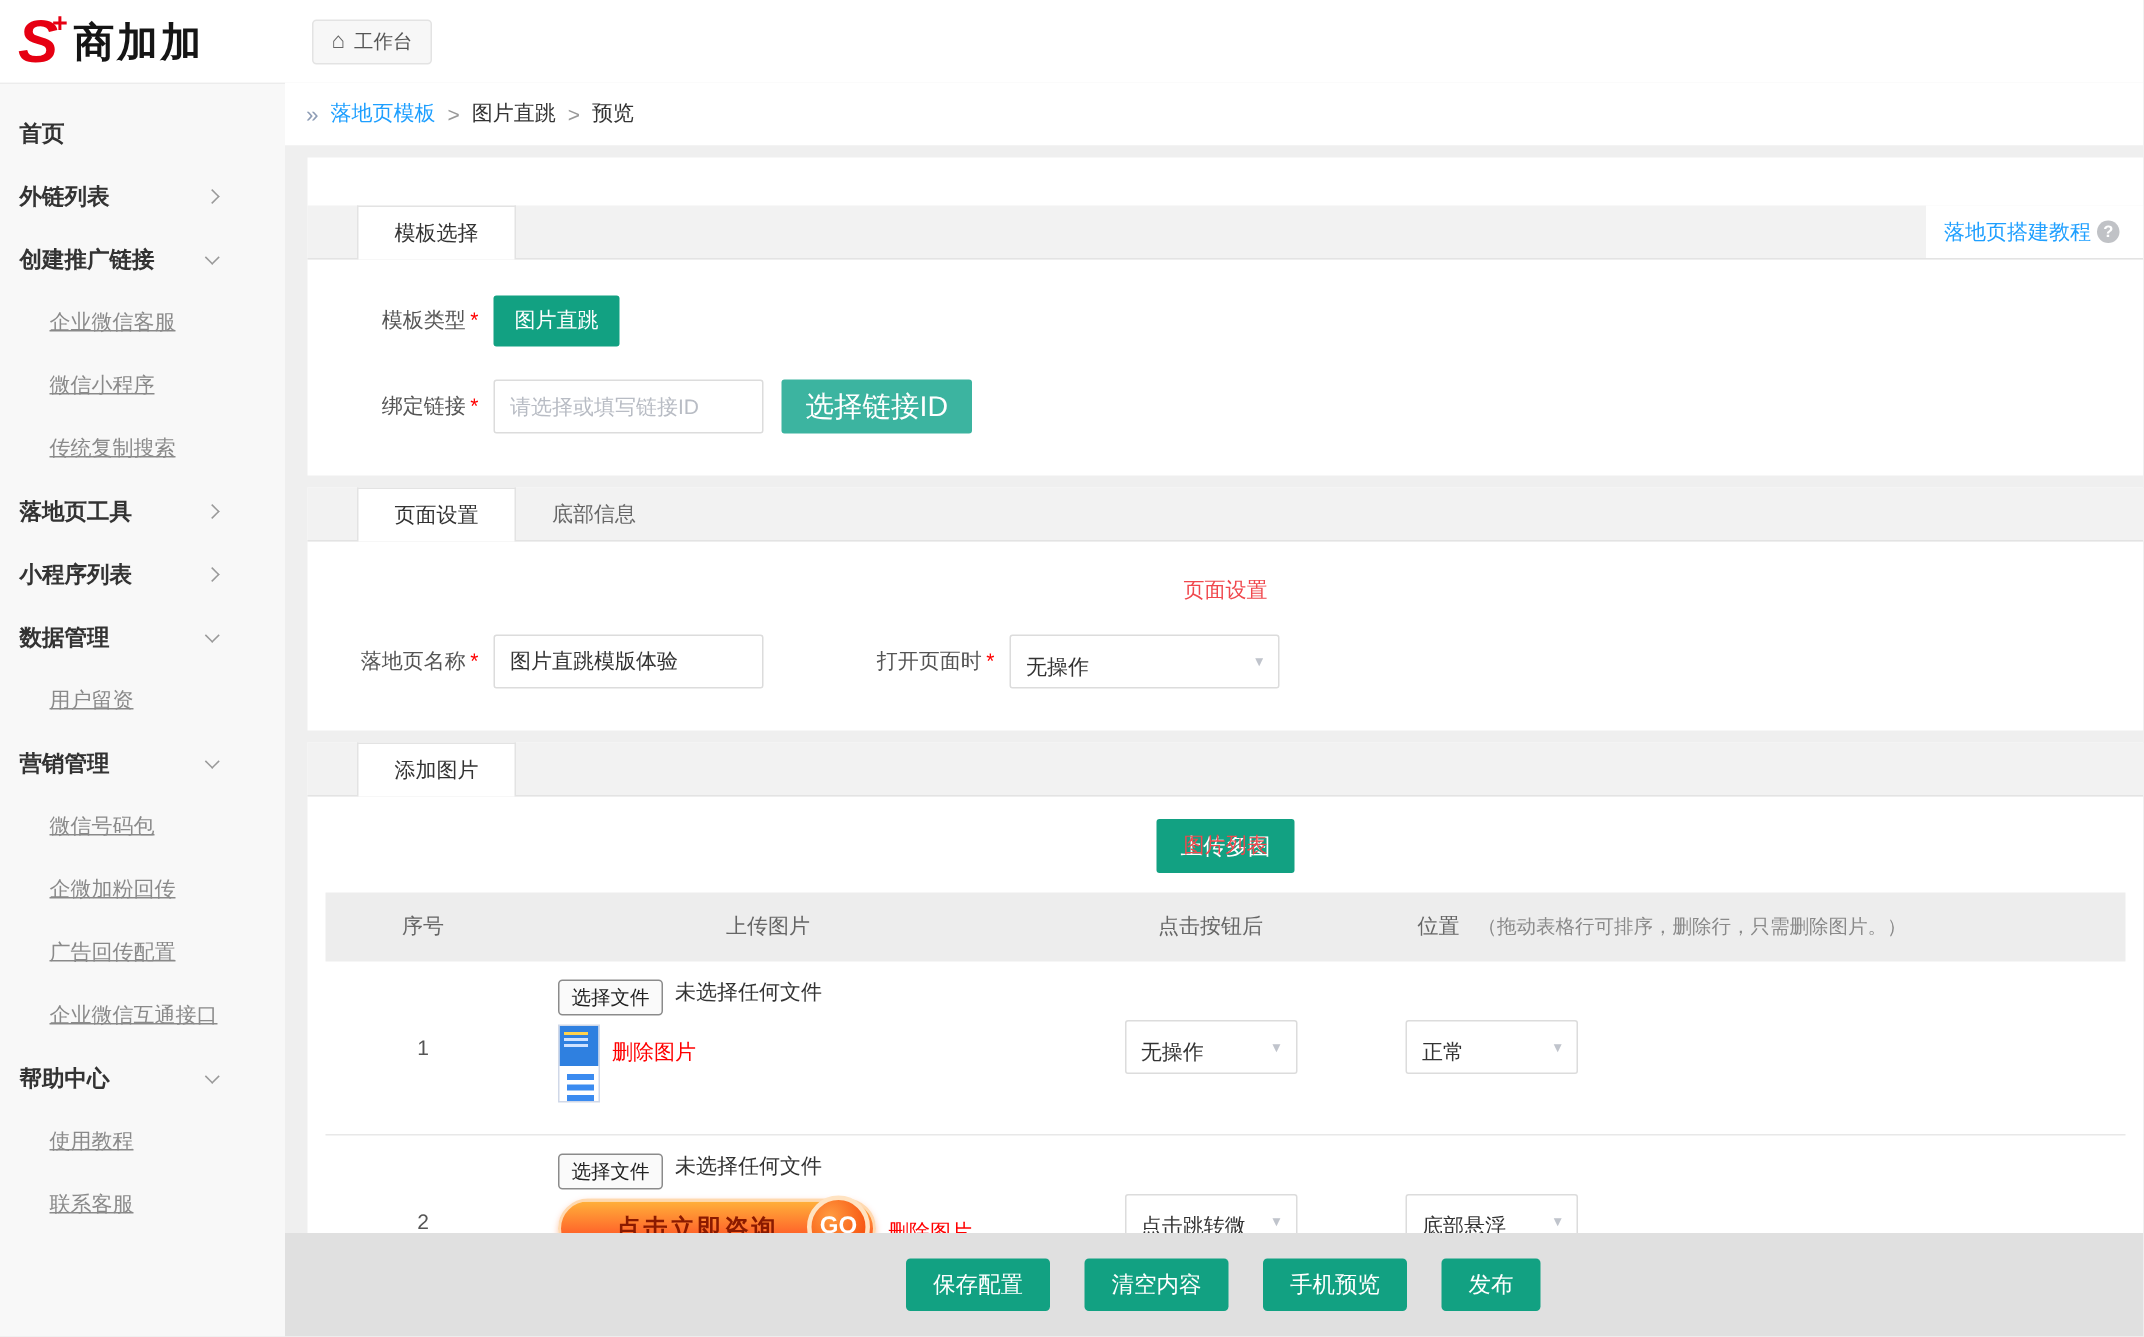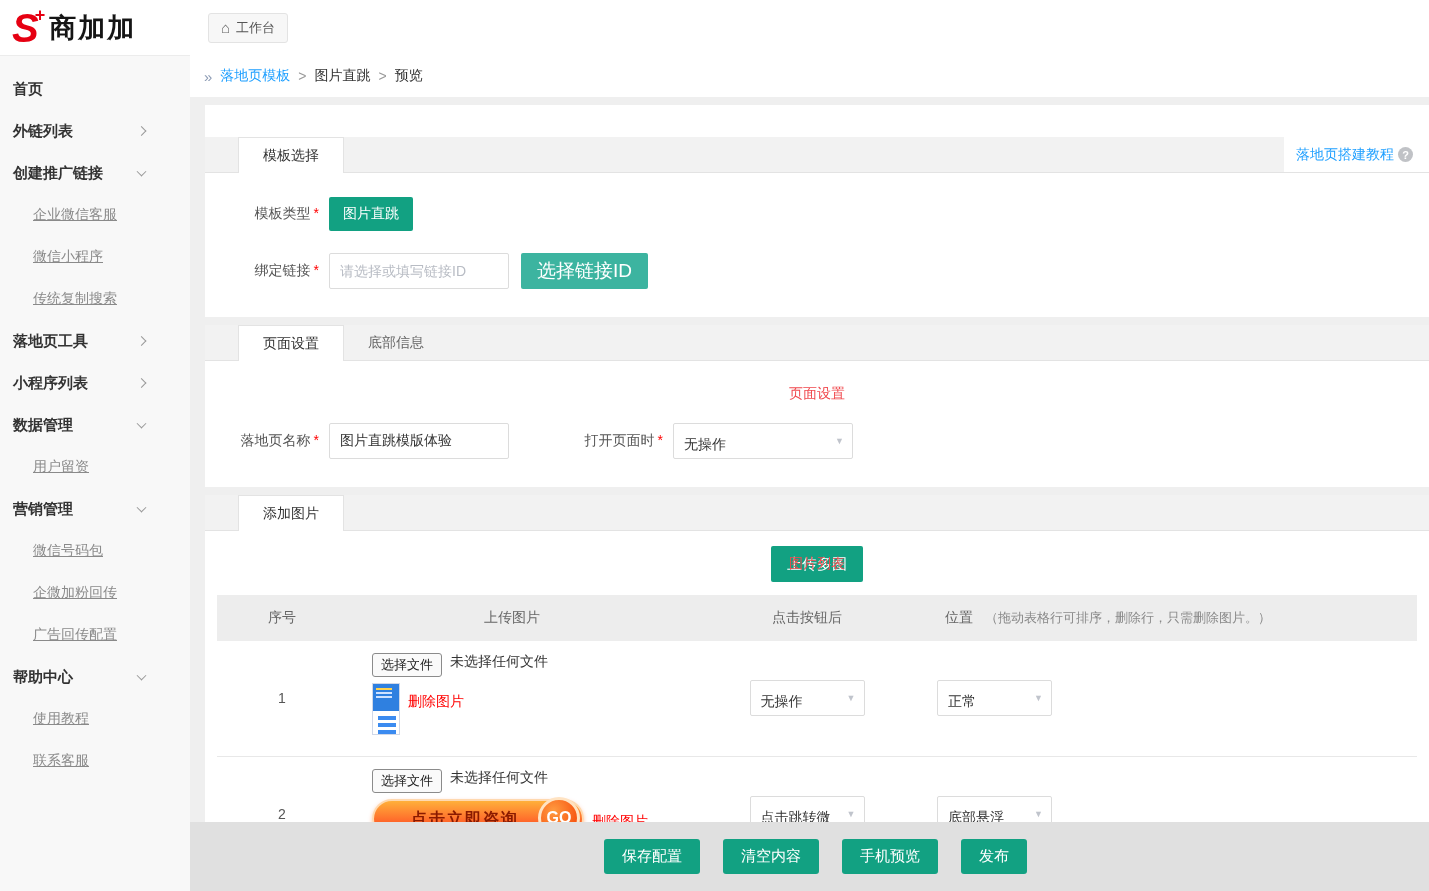--- a/index.html
+++ b/index.html
@@ -162,20 +162,23 @@
       </div>
     <div class="side-item sub">
         <span>微信号码包</span>
       </div>
     <div class="side-item sub">
         <span>企微加粉回传</span>
       </div>
     <div class="side-item sub">
         <span>广告回传配置</span>
       </div>
+    <div class="side-item sub">
+        <span>企业微信互通接口</span>
+      </div>
     <div class="side-item top">
         <span>帮助中心</span>
         <i class="chev down"></i>
       </div>
     <div class="side-item sub">
         <span>使用教程</span>
       </div>
     <div class="side-item sub">
         <span>联系客服</span>
       </div>

